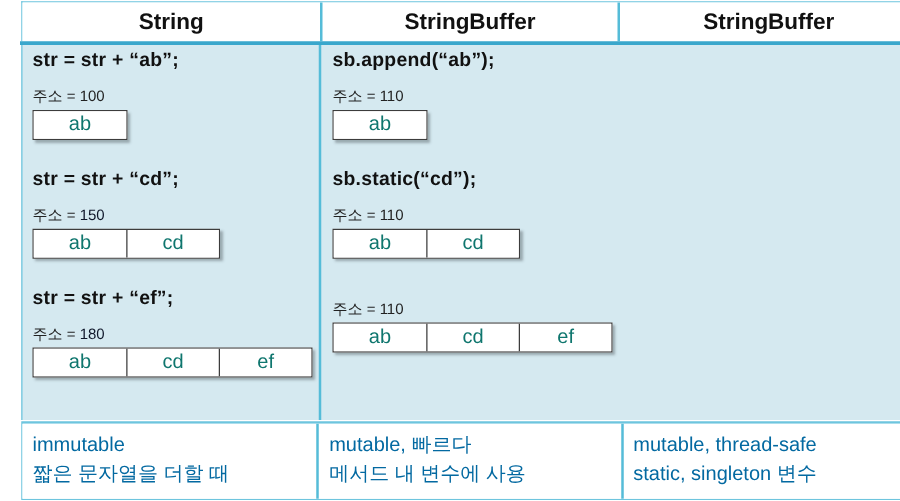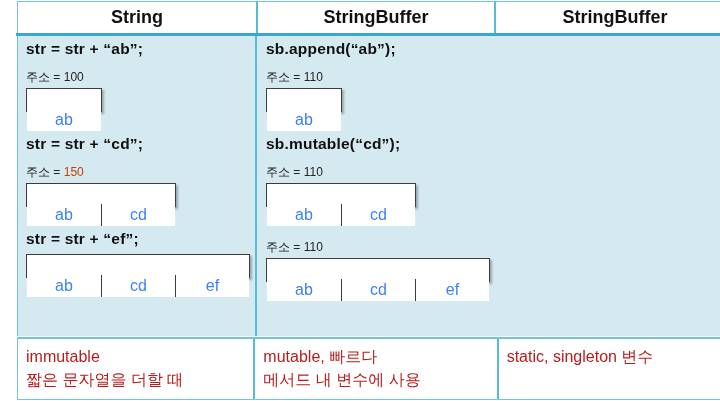--- a/index.html
+++ b/index.html
@@ -108,65 +108,64 @@
     height: 20px;
   }
 
   .addr-line {
     font-size: 12px;
     color: #222222;
     margin-top: 9px;
     height: 15px;
     white-space: nowrap;
   }
-  .addr-val.red { color: #c2410c; text-align: right; }
+  .addr-val.red { color: #0f172a; text-align: right; }
   .addr-val.black { color: #222222; }
 
   
   .boxrow {
     margin-top: 4px;
     display: inline-flex;
     background: #ffffff;
     border: 1px solid #3c3c3c;
     box-shadow: 2px 2px 2px rgba(80,90,95,0.45);
     box-sizing: border-box;
     height: 24px;
   }
   .boxcell {
     width: 74px;
     height: 22px;
     display: flex;
     align-items: center;
     justify-content: center;
     font-size: 16px;
-    color: #3b82f6;
-    box-sizing: border-box;
-    background: #ffffff;
-    margin-top: 20px;
+    color: #0f766e;
+    box-sizing: border-box;
+    background: #ffffff;
   }
   .boxcell + .boxcell { border-left: 1px solid #3c3c3c; }
 
   
   .footer-row {
     position: absolute;
     left: 1px;
     top: 337px;
     width: 718px;
     height: 63px;
     display: flex;
     background: #ffffff;
     border: 1px solid #6ec5de;
     border-top: 2px solid #6ec5de;
     box-sizing: border-box;
   }
   .footer-cell {
     box-sizing: border-box;
     padding: 6px 14px 0 8px;
     font-size: 16px;
-    color: #b91c1c;
+    color: #0369a1;
     line-height: 23px;
     background: #ffffff;
   }
   .footer-cell.c1 { width: 238px; }
   .footer-cell.c2 { width: 246px; border-left: 2px solid #55bcd8; }
   .footer-cell.c3 { width: 240px; border-left: 2px solid #55bcd8; }
   .footer-line { white-space: nowrap; }
 </style>
 </head>
 <body>
@@ -210,20 +209,25 @@
           <span class="addr-val red">150</span>
         </div>
         <div class="boxrow">
           <div class="boxcell">ab</div>
           <div class="boxcell">cd</div>
         </div>
       </div>
 
       <div class="step s3">
         <div class="code-line">str = str + “ef”;</div>
+        <div class="addr-line">
+          <span>주소</span>
+          <span>=</span>
+          <span class="addr-val red">180</span>
+        </div>
         <div class="boxrow">
           <div class="boxcell">ab</div>
           <div class="boxcell">cd</div>
           <div class="boxcell">ef</div>
         </div>
       </div>
 
     </div>
 
     <div class="col c2">
@@ -234,21 +238,21 @@
           <span>주소</span>
           <span>=</span>
           <span class="addr-val black">110</span>
         </div>
         <div class="boxrow">
           <div class="boxcell">ab</div>
         </div>
       </div>
 
       <div class="step s2">
-        <div class="code-line">sb.mutable(“cd”);</div>
+        <div class="code-line">sb.static(“cd”);</div>
         <div class="addr-line">
           <span>주소</span>
           <span>=</span>
           <span class="addr-val black">110</span>
         </div>
         <div class="boxrow">
           <div class="boxcell">ab</div>
           <div class="boxcell">cd</div>
         </div>
       </div>
@@ -276,17 +280,18 @@
   <div class="footer-row">
     <div class="footer-cell c1">
       <div class="footer-line">immutable</div>
       <div class="footer-line">짧은 문자열을 더할 때</div>
     </div>
     <div class="footer-cell c2">
       <div class="footer-line">mutable, 빠르다</div>
       <div class="footer-line">메서드 내 변수에 사용</div>
     </div>
     <div class="footer-cell c3">
+      <div class="footer-line">mutable, thread-safe</div>
       <div class="footer-line">static, singleton 변수</div>
     </div>
   </div>
 
 </div>
 
 </body></html>

